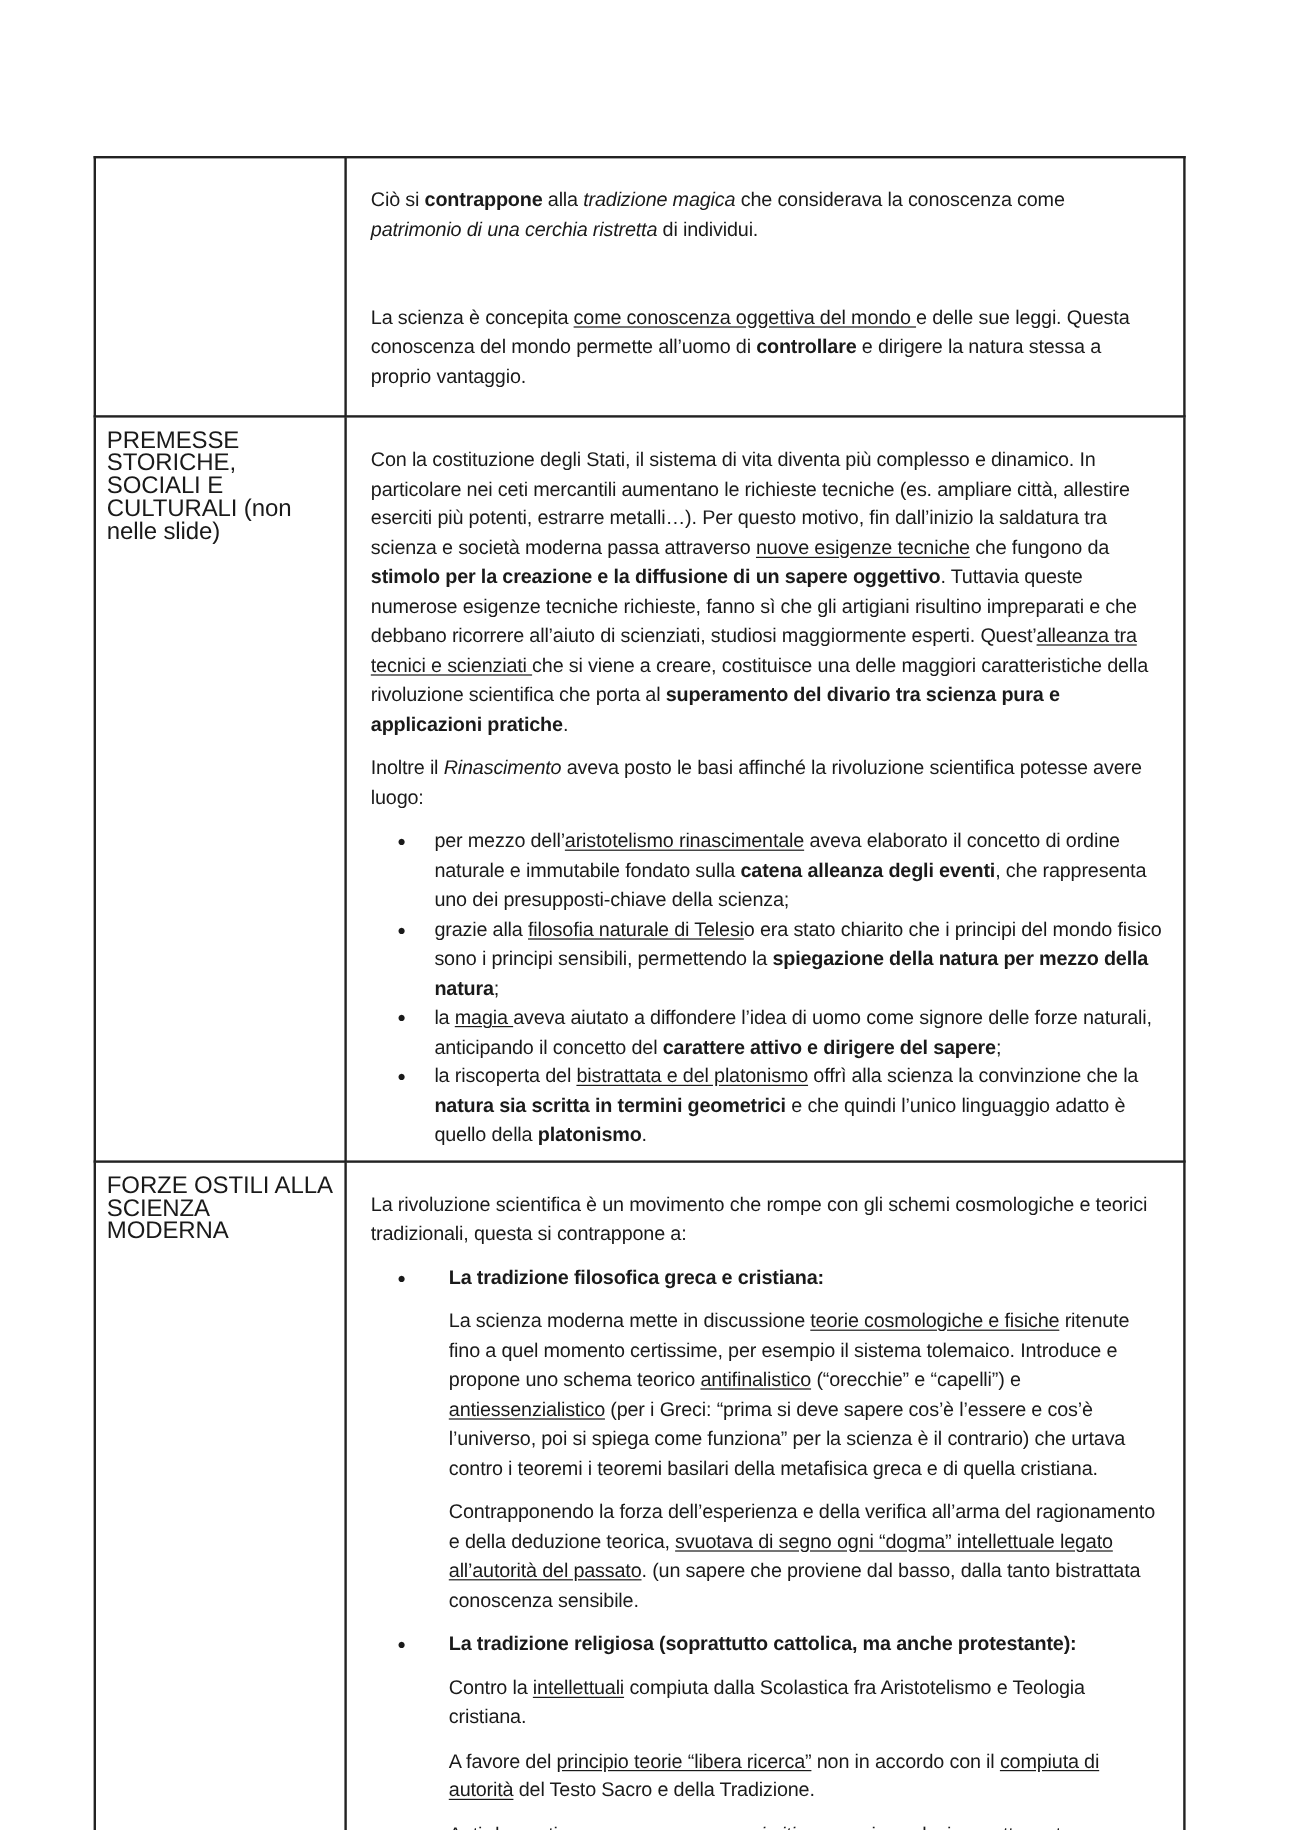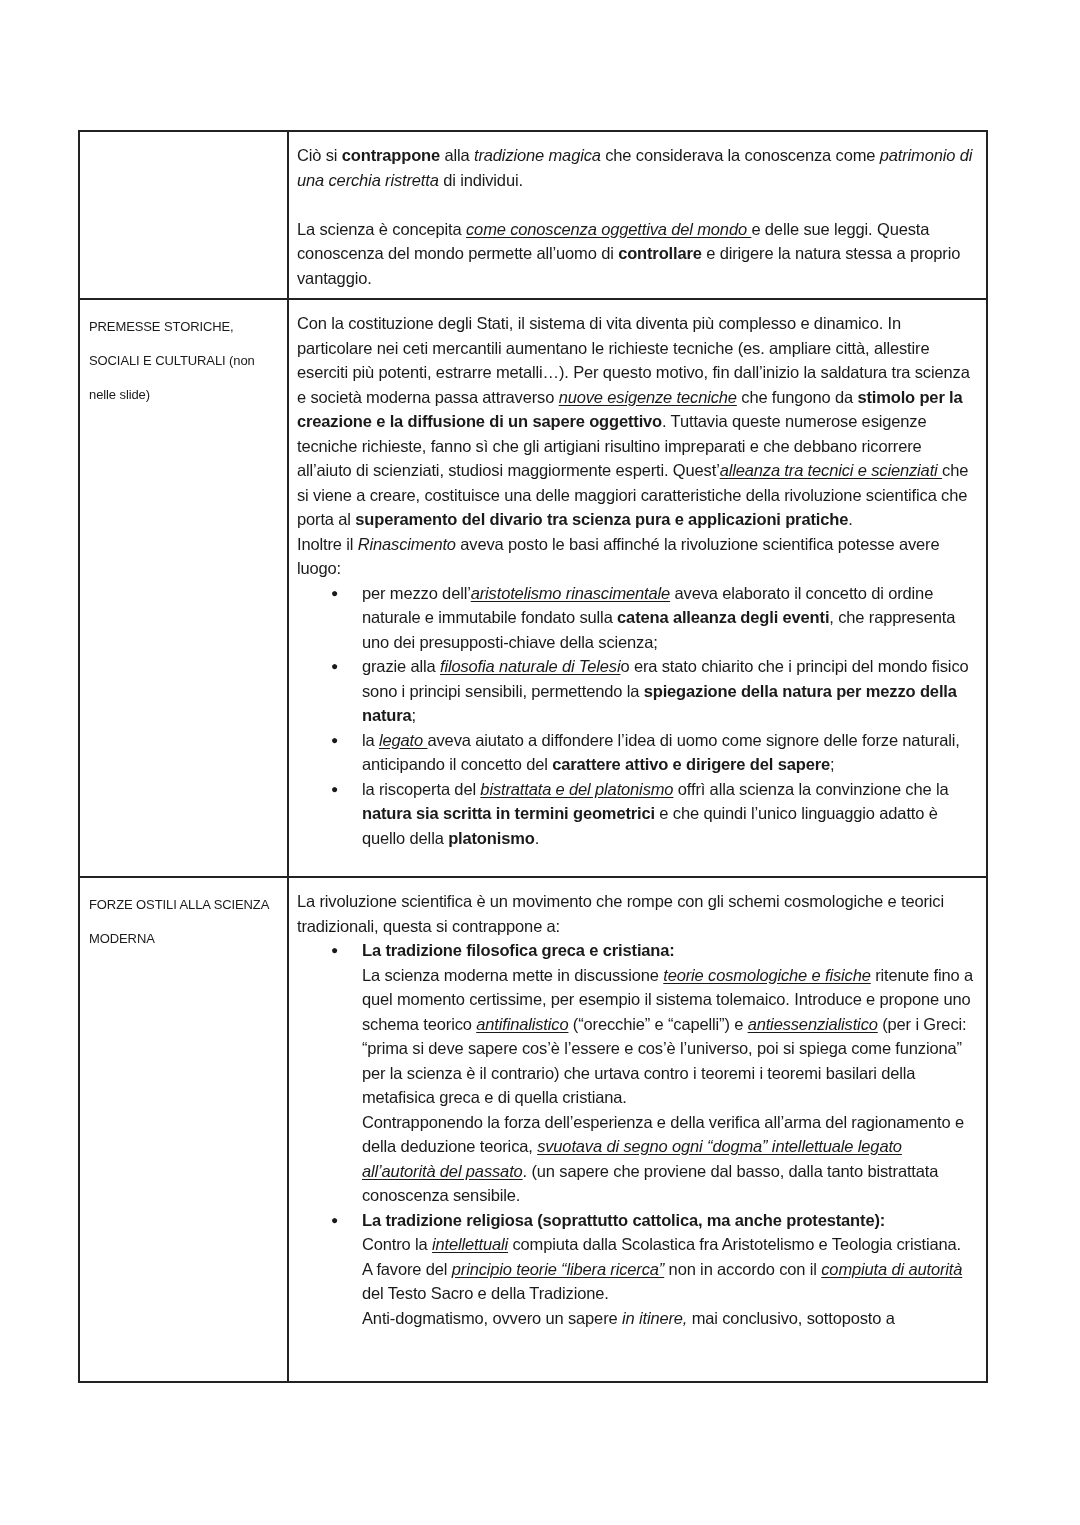--- a/index.html
+++ b/index.html
@@ -3,30 +3,30 @@
 <meta charset="utf-8">
 <style>
   html, body { margin: 0; padding: 0; background: #ffffff; }
   body { width: 1080px; height: 1525px; position: relative; overflow: hidden;
          font-family: "Liberation Sans", "DejaVu Sans", sans-serif; color: #1a1a1a; }
   .page { position: absolute; left: 78px; top: 130px; width: 908px; }
   table.notes { border-collapse: collapse; width: 908px; table-layout: fixed; }
   table.notes td { border: 2px solid #222; vertical-align: top; padding: 0; }
   td.label-cell { width: 207px; }
   td.body-cell { width: 697px; }
-  .label { padding: 10px 8px 0 9px; font-size: 13px; line-height: 34px; letter-spacing: -0.1px; }
+  .label { padding: 10px 8px 0 9px; font-size: 20px; line-height: 19px; letter-spacing: -0.1px; }
   .body { padding: 11px 8px 8px 8px; font-size: 16.5px; line-height: 24.5px; letter-spacing: -0.15px; }
-  .body p { margin: 0; }
+  .body p { margin: 12px; }
   .gap { height: 24.5px; }
   ul.bullets { list-style: none; margin: 0; padding: 0 0 0 34px; }
   ul.bullets li { position: relative; padding-left: 31px; }
   ul.bullets li::before { content: "\25CF"; position: absolute; left: 0; top: 0; font-size: 12px; }
   b { font-weight: bold; }
   i { font-style: italic; }
-  u { text-decoration: underline; text-underline-offset: 2px; font-style: italic; }
+  u { text-decoration: underline; text-underline-offset: 2px; }
   .row1 td { height: 161px; }
   .row2 td { height: 576px; }
   .row3 td { height: 503px; }
 </style>
 </head>
 <body>
 
 <div class="page">
   <table class="notes">
     <tbody>
@@ -46,21 +46,21 @@
         <td class="label-cell">
           <div class="label">PREMESSE STORICHE, SOCIALI E CULTURALI (non nelle slide)</div>
         </td>
         <td class="body-cell">
           <div class="body">
               <p>Con la costituzione degli Stati, il sistema di vita diventa più complesso e dinamico. In particolare nei ceti mercantili aumentano le richieste tecniche (es. ampliare città, allestire eserciti più potenti, estrarre metalli…). Per questo motivo, fin dall’inizio la saldatura tra scienza e società moderna passa attraverso <u>nuove esigenze tecniche</u> che fungono da <b>stimolo per la creazione e la diffusione di un sapere oggettivo</b>. Tuttavia queste numerose esigenze tecniche richieste, fanno sì che gli artigiani risultino impreparati e che debbano ricorrere all’aiuto di scienziati, studiosi maggiormente esperti. Quest’<u>alleanza tra tecnici e scienziati </u>che si viene a creare, costituisce una delle maggiori caratteristiche della rivoluzione scientifica che porta al <b>superamento del divario tra scienza pura e applicazioni pratiche</b>.</p>
               <p>Inoltre il <i>Rinascimento</i> aveva posto le basi affinché la rivoluzione scientifica potesse avere luogo:</p>
               <ul class="bullets">
                 <li>per mezzo dell’<u>aristotelismo rinascimentale</u> aveva elaborato il concetto di ordine naturale e immutabile fondato sulla <b>catena alleanza degli eventi</b>, che rappresenta uno dei presupposti-chiave della scienza;</li>
                 <li>grazie alla <u>filosofia naturale di Telesi</u>o era stato chiarito che i principi del mondo fisico sono i principi sensibili, permettendo la <b>spiegazione della natura per mezzo della natura</b>;</li>
-                <li>la <u>legato </u>aveva aiutato a diffondere l’idea di uomo come signore delle forze naturali, anticipando il concetto del <b>carattere attivo e dirigere del sapere</b>;</li>
+                <li>la <u>magia </u>aveva aiutato a diffondere l’idea di uomo come signore delle forze naturali, anticipando il concetto del <b>carattere attivo e dirigere del sapere</b>;</li>
                 <li>la riscoperta del <u>bistrattata e del platonismo</u> offrì alla scienza la convinzione che la <b>natura sia scritta in termini geometrici</b> e che quindi l’unico linguaggio adatto è quello della <b>platonismo</b>.</li>
               </ul>
             </div>
         </td>
       </tr>
       <tr class="row3">
         <td class="label-cell">
           <div class="label">FORZE OSTILI ALLA SCIENZA MODERNA</div>
         </td>
         <td class="body-cell">

